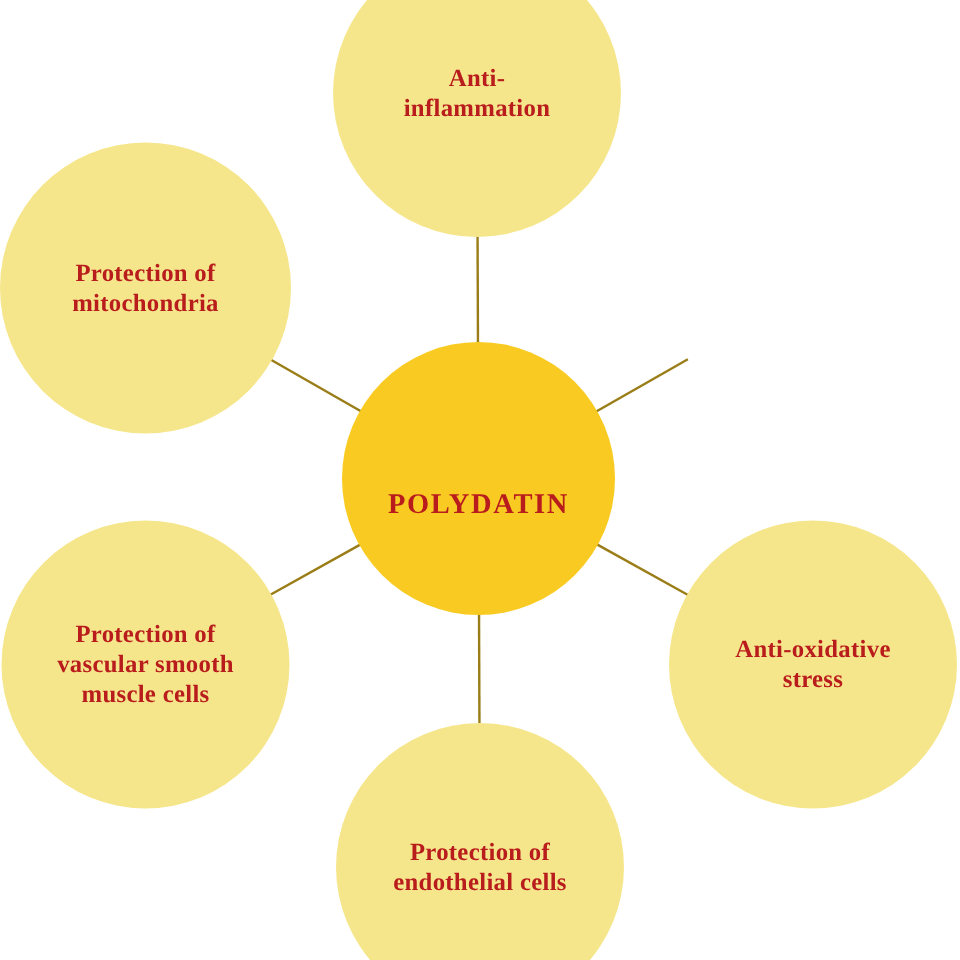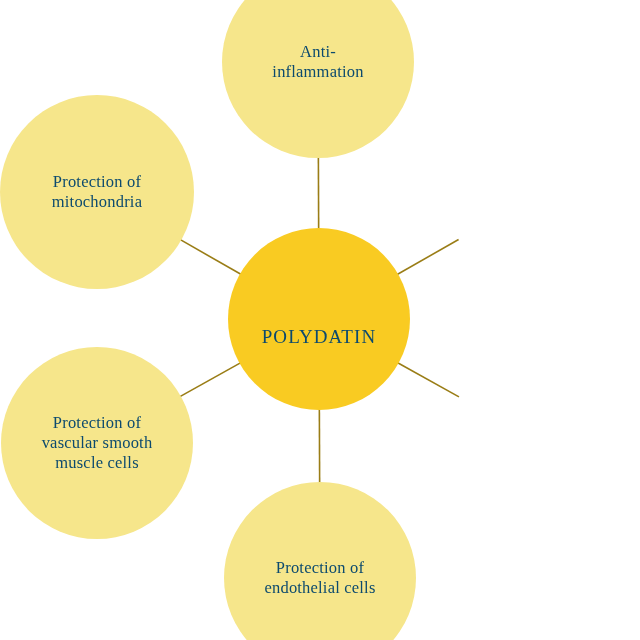--- a/index.html
+++ b/index.html
@@ -26,22 +26,22 @@
   .node {
     position: absolute;
     border-radius: 50%;
     display: flex;
     align-items: center;
     justify-content: center;
     text-align: center;
     box-sizing: border-box;
   }
   .node .label {
-    font-weight: normal;
-    color: #0c4a6e;
+    font-weight: bold;
+    color: #b91c1c;
     line-height: 1.22;
     letter-spacing: 0.2px;
     padding: 0 8px;
   }
   .hub {
     background: #F9CB22;
     z-index: 3;
   }
   .hub .label {
     font-size: 19px;
@@ -72,20 +72,23 @@
 
   <div class="node hub" style="left: 228px; top: 228px; width: 182px; height: 182px; background: rgb(249, 203, 34);">
     <span class="label">POLYDATIN</span>
   </div>
 
   <div class="node satellite" style="left: 222px; top: -34px; width: 192px; height: 192px; background: rgb(246, 230, 139);">
     <span class="label">Anti-<br>inflammation</span>
   </div>
 
 
+  <div class="node satellite" style="left: 446px; top: 347px; width: 192px; height: 192px; background: rgb(246, 230, 139);">
+    <span class="label">Anti-oxidative<br>stress</span>
+  </div>
 
   <div class="node satellite" style="left: 224px; top: 482px; width: 192px; height: 192px; background: rgb(246, 230, 139);">
     <span class="label">Protection of<br>endothelial cells</span>
   </div>
 
   <div class="node satellite" style="left: 1px; top: 347px; width: 192px; height: 192px; background: rgb(246, 230, 139);">
     <span class="label">Protection of<br>vascular smooth<br>muscle cells</span>
   </div>
 
   <div class="node satellite" style="left: 0px; top: 95px; width: 194px; height: 194px; background: rgb(246, 230, 139);">

